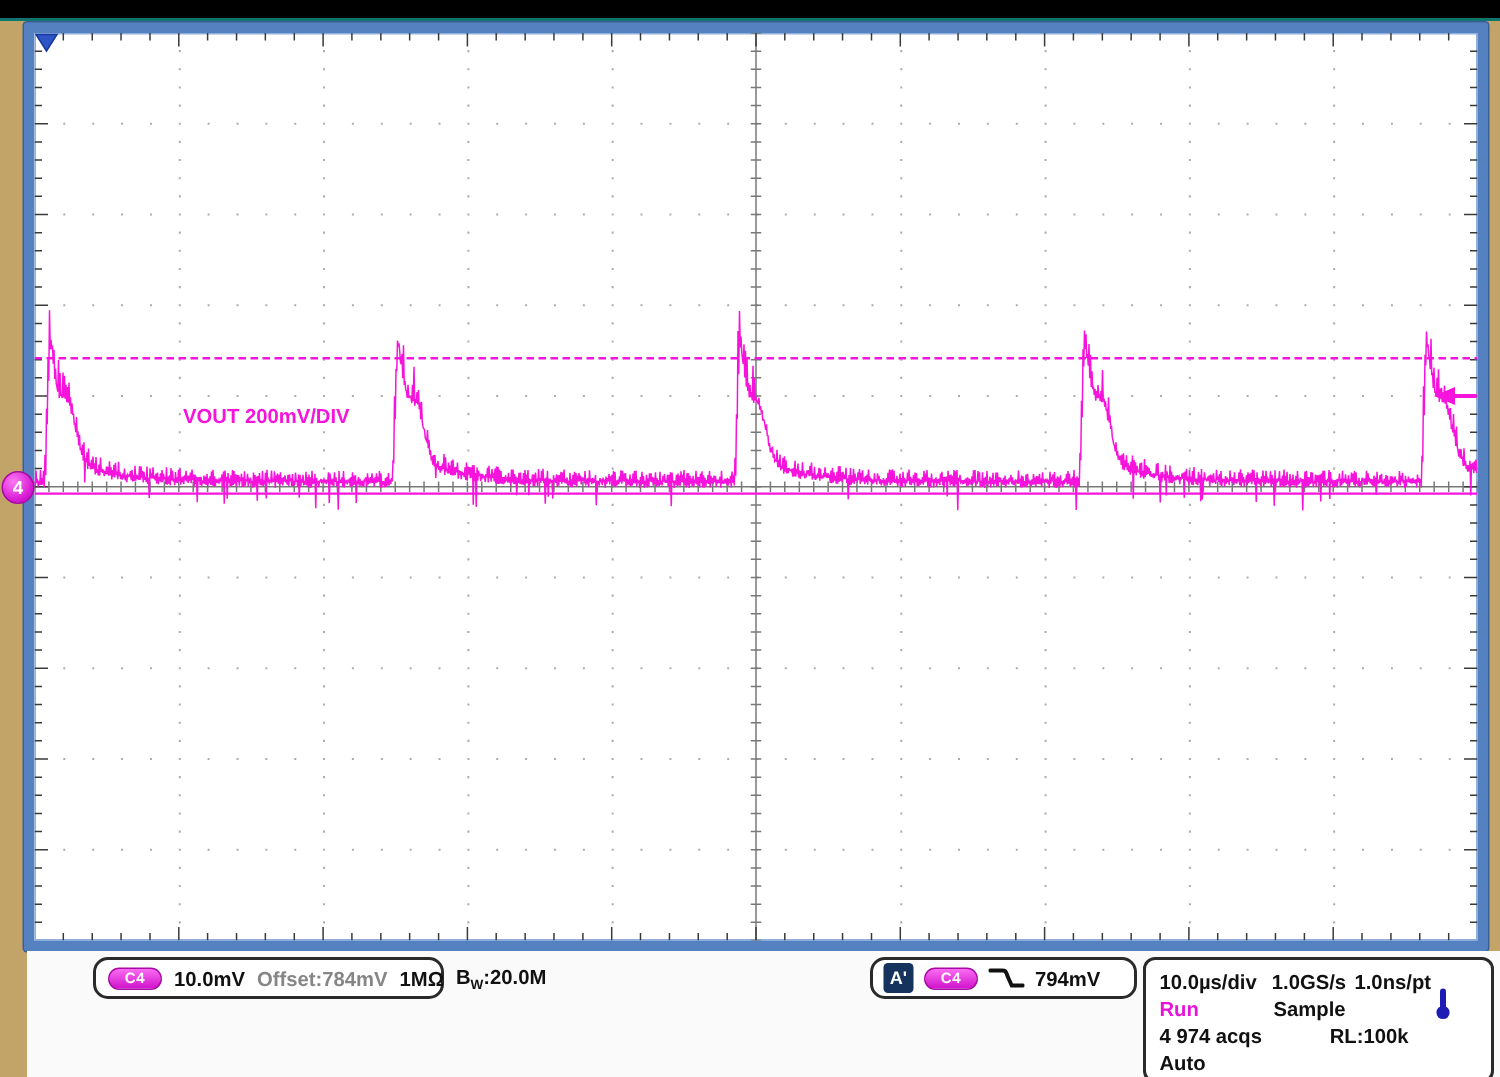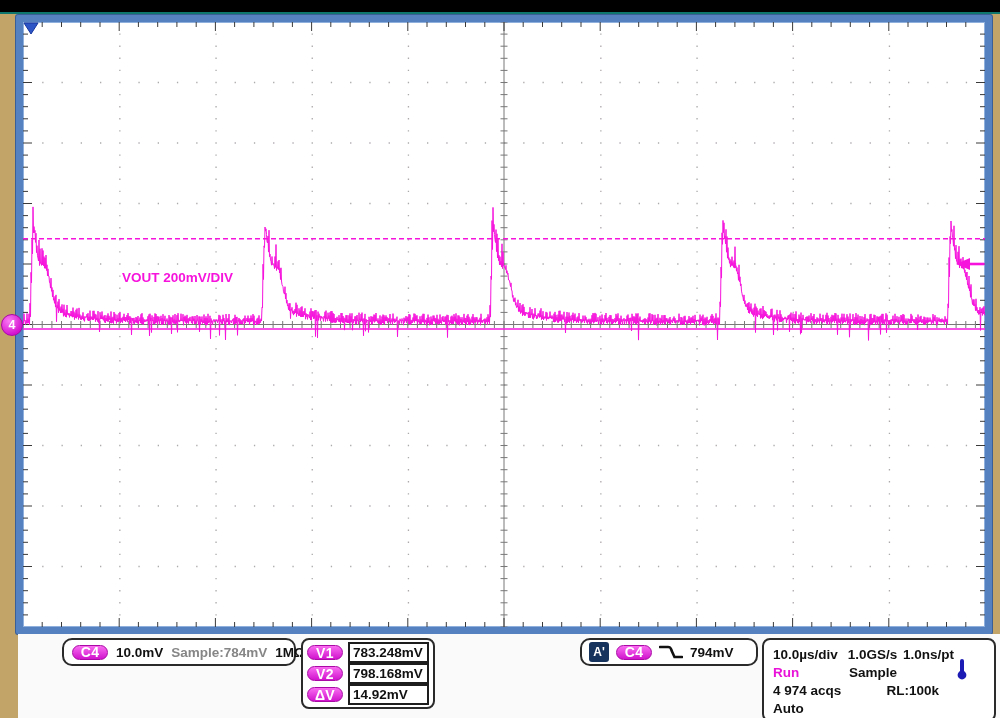--- a/index.html
+++ b/index.html
@@ -12,21 +12,21 @@
   #plot{position:absolute;left:23px;top:10px;}
   .ch-marker{position:absolute;left:1px;top:302px;width:22px;height:22px;border-radius:50%;
          background:radial-gradient(circle at 35% 30%,#fb7af3,#d412d0 72%);
          border:1px solid #a90aa5;box-sizing:border-box;color:#fff;font-weight:bold;
          font-size:12.5px;display:flex;align-items:center;justify-content:center;z-index:6;}
   .bottombar{position:absolute;left:18px;top:622px;width:982px;height:88px;background:#fafafa;}
   .obox{position:absolute;background:#fff;border:2px solid #2a2a2a;display:flex;
         align-items:center;box-sizing:border-box;}
   .pill{width:36px;height:15px;border-radius:8px;flex:none;
         background:linear-gradient(#fa6df1,#d013cd);border:1px solid #a90aa5;
-        color:#fff;font-weight:bold;font-size:14px;letter-spacing:.4px;
+        color:#fff;font-weight:bold;font-size:10px;letter-spacing:.4px;
         display:flex;align-items:center;justify-content:center;box-sizing:border-box;}
   .btxt{font-weight:bold;font-size:13.5px;color:#111;white-space:nowrap;}
   .gray{color:#868686;}
   .chbox{left:62px;top:626px;width:234px;height:28px;border-radius:10px;padding:0 8px;gap:8px;}
   .sub{font-size:9px;font-weight:bold;vertical-align:-3px;}
   .cursorbox{left:301px;top:626px;width:134px;height:71px;border-radius:8px;
         flex-direction:column;align-items:stretch;justify-content:space-between;padding:2px 4px;}
   .crow{display:flex;align-items:center;gap:5px;height:21px;}
   .cval{flex:1;border:2px solid #1d1d1d;background:#fff;height:21px;box-sizing:border-box;
         font-weight:bold;font-size:13.5px;color:#111;display:flex;align-items:center;
@@ -64,39 +64,25 @@
       </g>
   </svg>
 
   <div class="ch-marker">4</div>
 
   <div class="bottombar"></div>
 
   <div class="obox chbox">
     <div class="pill">C4</div>
     <span class="btxt">10.0mV</span>
-    <span class="btxt gray">Sample:784mV</span>
+    <span class="btxt gray">Offset:784mV</span>
     <span class="btxt">1MΩ</span>
     <span class="btxt"><span>B</span><span class="sub">W</span><span>:20.0M</span></span>
   </div>
 
-  <div class="obox cursorbox">
-    <div class="crow">
-      <div class="pill">V1</div>
-      <div class="cval">783.248mV</div>
-    </div>
-    <div class="crow">
-      <div class="pill">V2</div>
-      <div class="cval">798.168mV</div>
-    </div>
-    <div class="crow">
-      <div class="pill">ΔV</div>
-      <div class="cval">14.92mV</div>
-    </div>
-  </div>
 
   <div class="obox trigbox">
     <div class="abadge">A'</div>
     <div class="pill">C4</div>
     <svg width="24" height="18" viewBox="0 0 24 18">
       <path d="M1,4 H9 C12,4 11.5,5 13,8.5 L15.5,14 H23" fill="none" stroke="#111" stroke-width="2.6" stroke-linecap="round"></path>
     </svg>
     <span class="btxt">794mV</span>
   </div>
 

